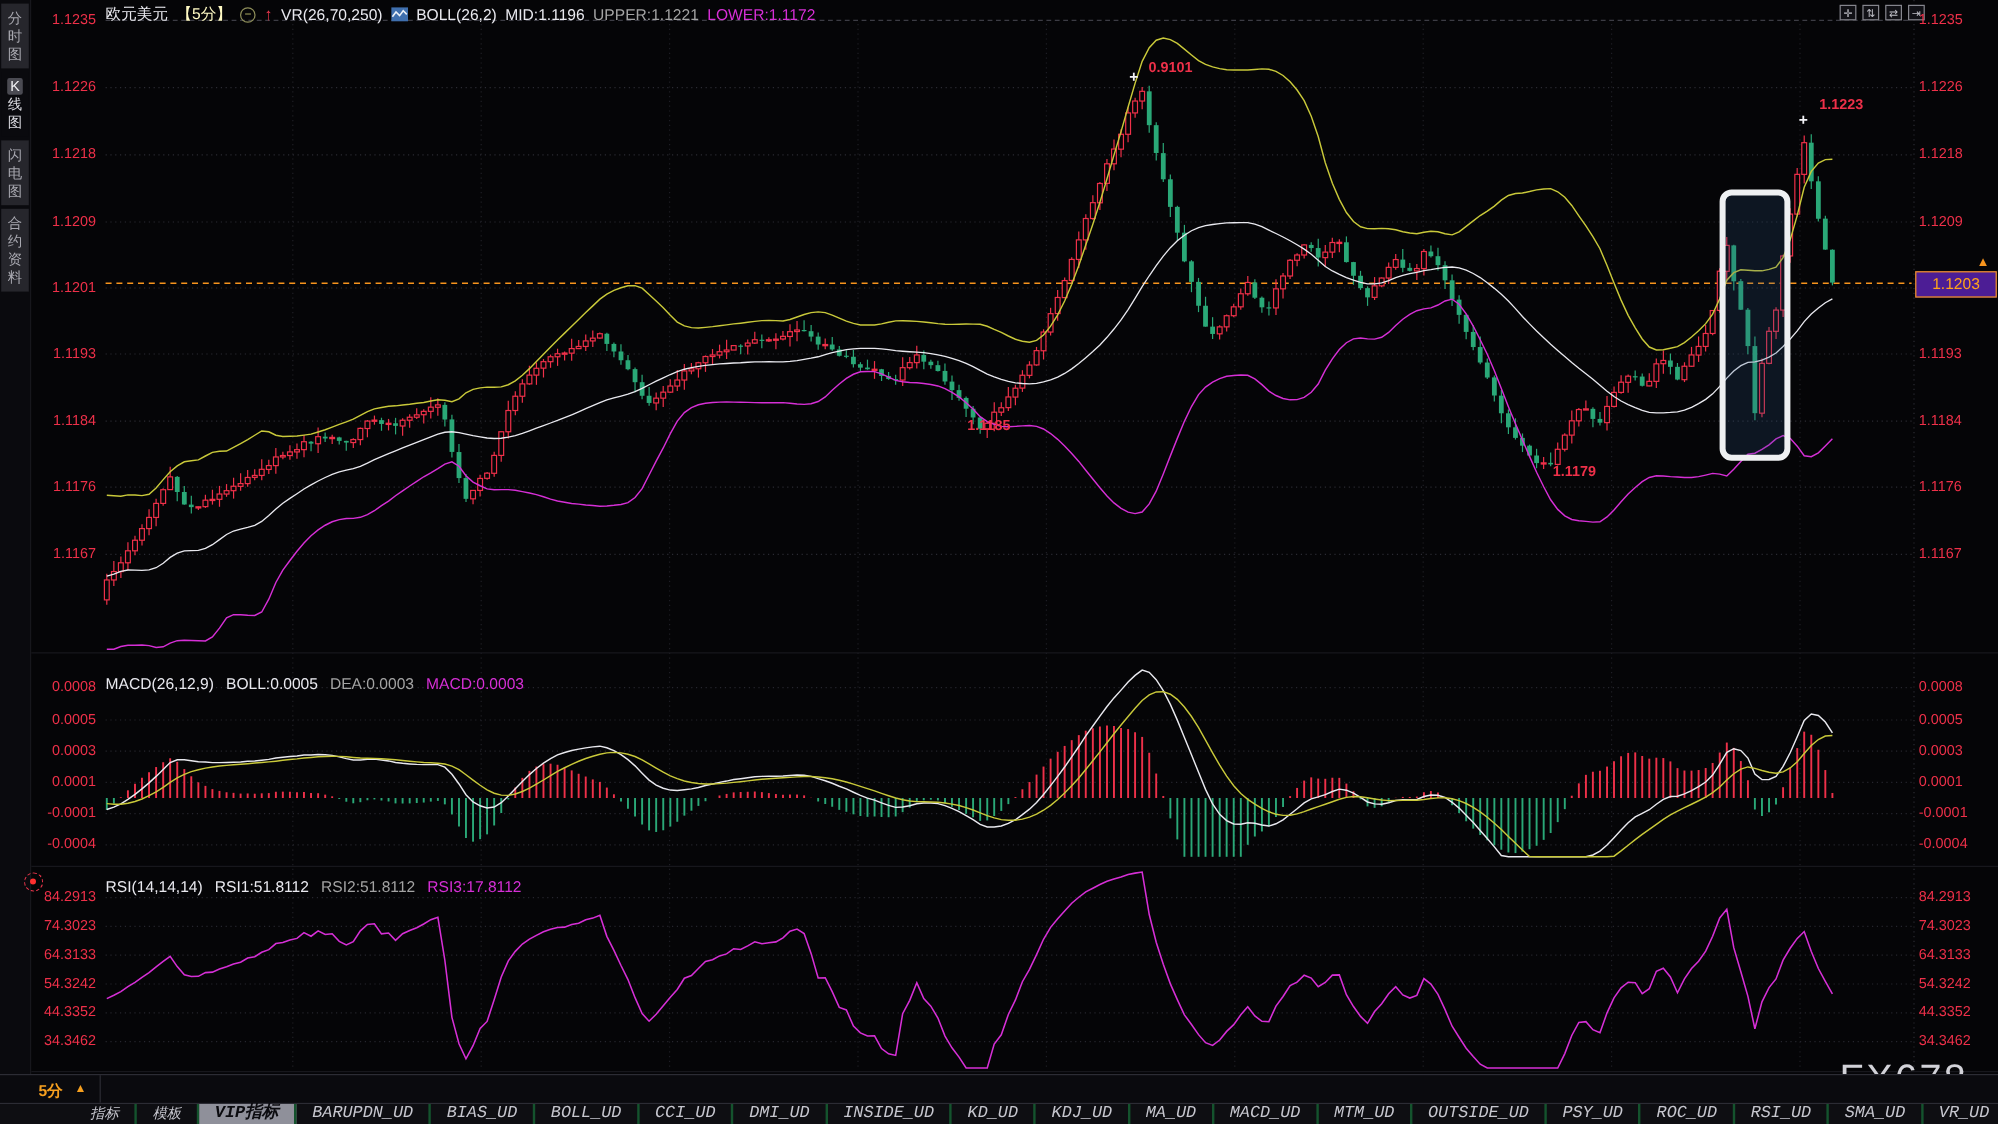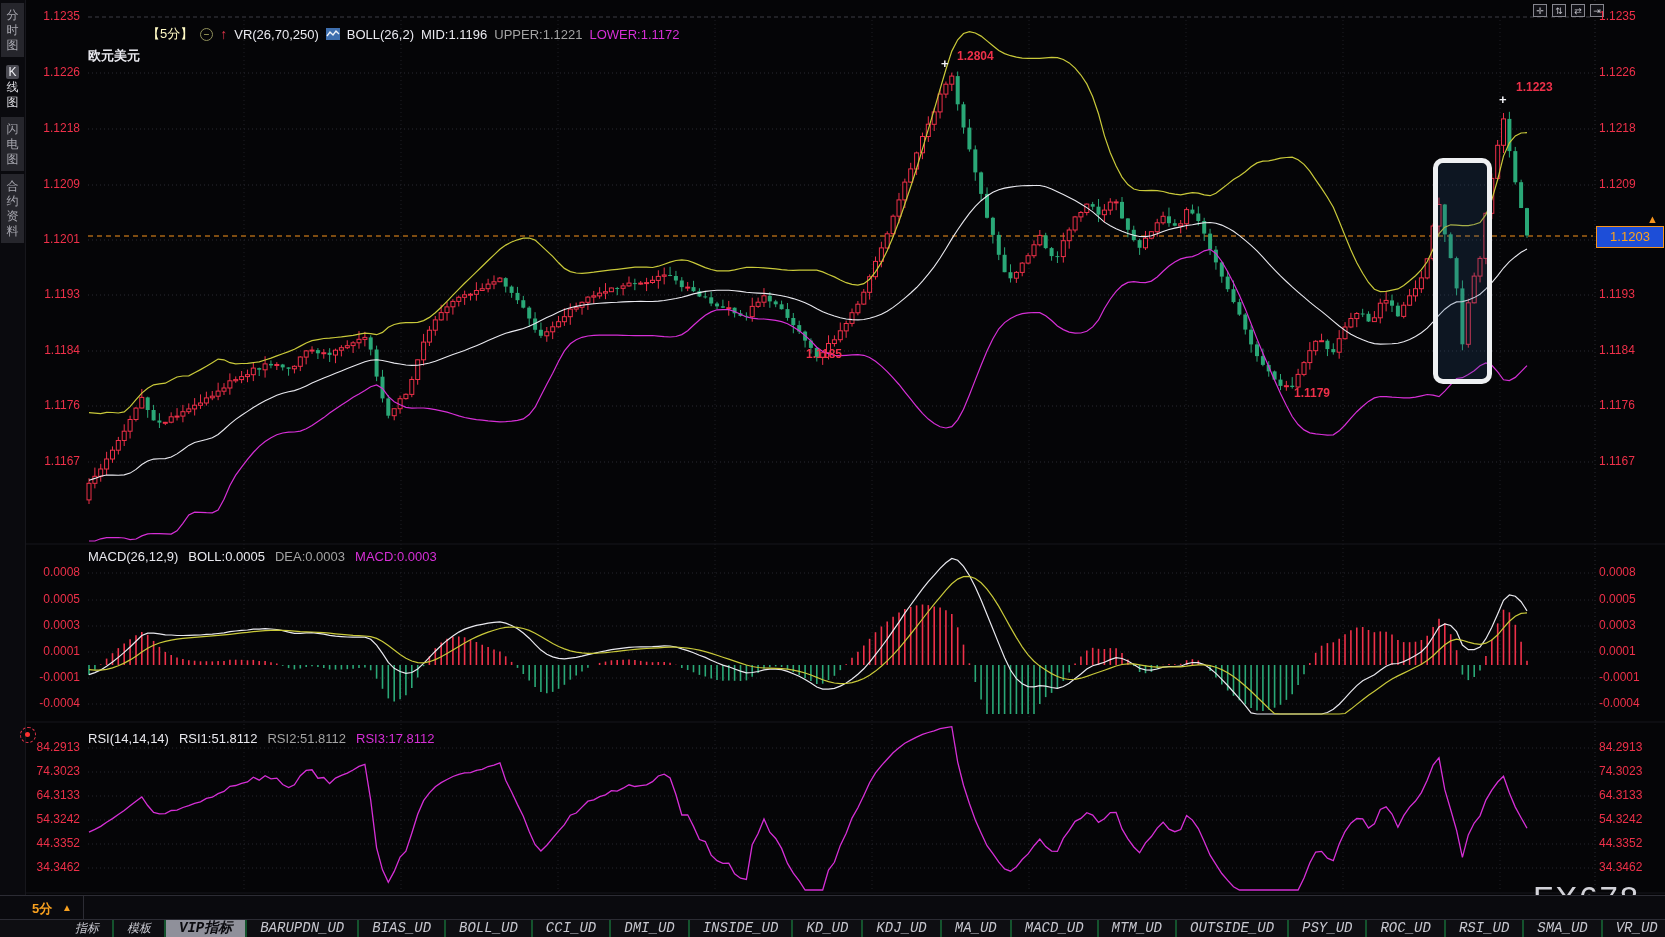--- a/index.html
+++ b/index.html
@@ -33,21 +33,21 @@
   
   .pane-header{position:absolute;display:flex;gap:10px;font-size:13px;white-space:nowrap;z-index:5;}
   
   .ann{position:absolute;font-size:12px;font-weight:bold;color:#ee3049;z-index:6;}
   .cross{position:absolute;font-size:13px;color:#f2f2f6;font-weight:bold;z-index:6;}
   
   #hl-box{position:absolute;left:1433px;top:158px;width:59px;height:226px;border:5px solid #eef0f2;
           border-radius:10px;background:rgba(45,85,130,0.22);box-sizing:border-box;z-index:5;}
   
   #price-box{position:absolute;left:1596px;top:226px;width:66px;height:20px;border:1px solid #f7941d;
-             background:#1d4ed8;color:#ffa31a;font-size:13px;text-align:center;line-height:19px;z-index:6;}
+             background:#4c1d95;color:#ffa31a;font-size:13px;text-align:center;line-height:19px;z-index:6;}
   #price-arrow{position:absolute;left:1647px;top:213px;color:#f7941d;font-size:11px;z-index:7;}
   
   #sun-icon{position:absolute;left:20px;top:727px;width:14px;height:14px;border:1px dashed #e8354b;
             border-radius:50%;z-index:5;}
   #sun-dot{position:absolute;left:4px;top:4px;width:5px;height:5px;background:#ff3030;border-radius:50%;}
   
   #tf-bar{position:absolute;left:0;top:895px;width:1665px;height:24px;background:#0a0a0e;
           border-top:1px solid #2c2c34;box-sizing:border-box;z-index:4;}
   #tf-cell{position:absolute;left:0;top:0;width:84px;height:100%;border-right:1px solid #2c2c34;
            box-sizing:border-box;cursor:pointer;}
@@ -868,21 +868,21 @@
       </div>
       <div class="sb-item">
         <span class="ch">合</span>
         <span class="ch">约</span>
         <span class="ch">资</span>
         <span class="ch">料</span>
       </div>
     </div>
 
   <div id="main-header">
-    <span style="font-weight:bold;margin-top:44px;">欧元美元</span>
+    <span style="font-weight:normal;">欧元美元</span>
     <span class="c-orange">【5分】</span>
     <span class="minus-circle">−</span>
     <span class="red-arrow">↑</span>
     <span>VR(26,70,250)</span>
     <span class="mini-chart"><svg width="14" height="12">
           <rect x="0" y="0" width="14" height="12" fill="#3f6fae"></rect>
           <polyline points="1,8 4,4 7,7 10,3 13,6" fill="none" stroke="#eef2f8" stroke-width="1.3"></polyline>
         </svg></span>
     <span>BOLL(26,2)</span>
     <span>MID:1.1196</span>
@@ -890,40 +890,40 @@
     <span class="c-magenta">LOWER:1.1172</span>
   </div>
 
   <div id="tools-holder">
       <span class="tool" style="left: 1533px;">✛</span>
       <span class="tool" style="left: 1552px;">⇅</span>
       <span class="tool" style="left: 1571px;">⇄</span>
       <span class="tool" style="left: 1590px;">⇥</span>
     </div>
 
-  <div id="macd-header" class="pane-header" style="left:88px;top:549px;">
+  <div id="macd-header" class="pane-header" style="left:88px;top:562px;">
     <span class="c-white">MACD(26,12,9)</span>
     <span class="c-white">BOLL:0.0005</span>
     <span class="c-yellow">DEA:0.0003</span>
     <span class="c-magenta">MACD:0.0003</span>
   </div>
 
   <div id="rsi-header" class="pane-header" style="left:88px;top:731px;">
     <span class="c-white">RSI(14,14,14)</span>
     <span class="c-white">RSI1:51.8112</span>
     <span class="c-yellow">RSI2:51.8112</span>
     <span class="c-magenta">RSI3:17.8112</span>
   </div>
   <div id="sun-icon">
       <div id="sun-dot"></div>
     </div>
 
   <div id="hl-box"></div>
 
-  <div class="ann" style="left:957px;top:49px;">1.2804</div>
+  <div class="ann" style="left:957px;top:49px;">0.9101</div>
   <div class="cross" style="left:941px;top:56px;">+</div>
   <div class="ann" style="left:1516px;top:80px;">1.1223</div>
   <div class="cross" style="left:1499px;top:92px;">+</div>
   <div class="ann" style="left:806px;top:347px;">1.1185</div>
   <div class="ann" style="left:1294px;top:386px;">1.1179</div>
 
   <div id="price-box">1.1203</div>
   <div id="price-arrow">▲</div>
 
   <div id="tf-bar">

